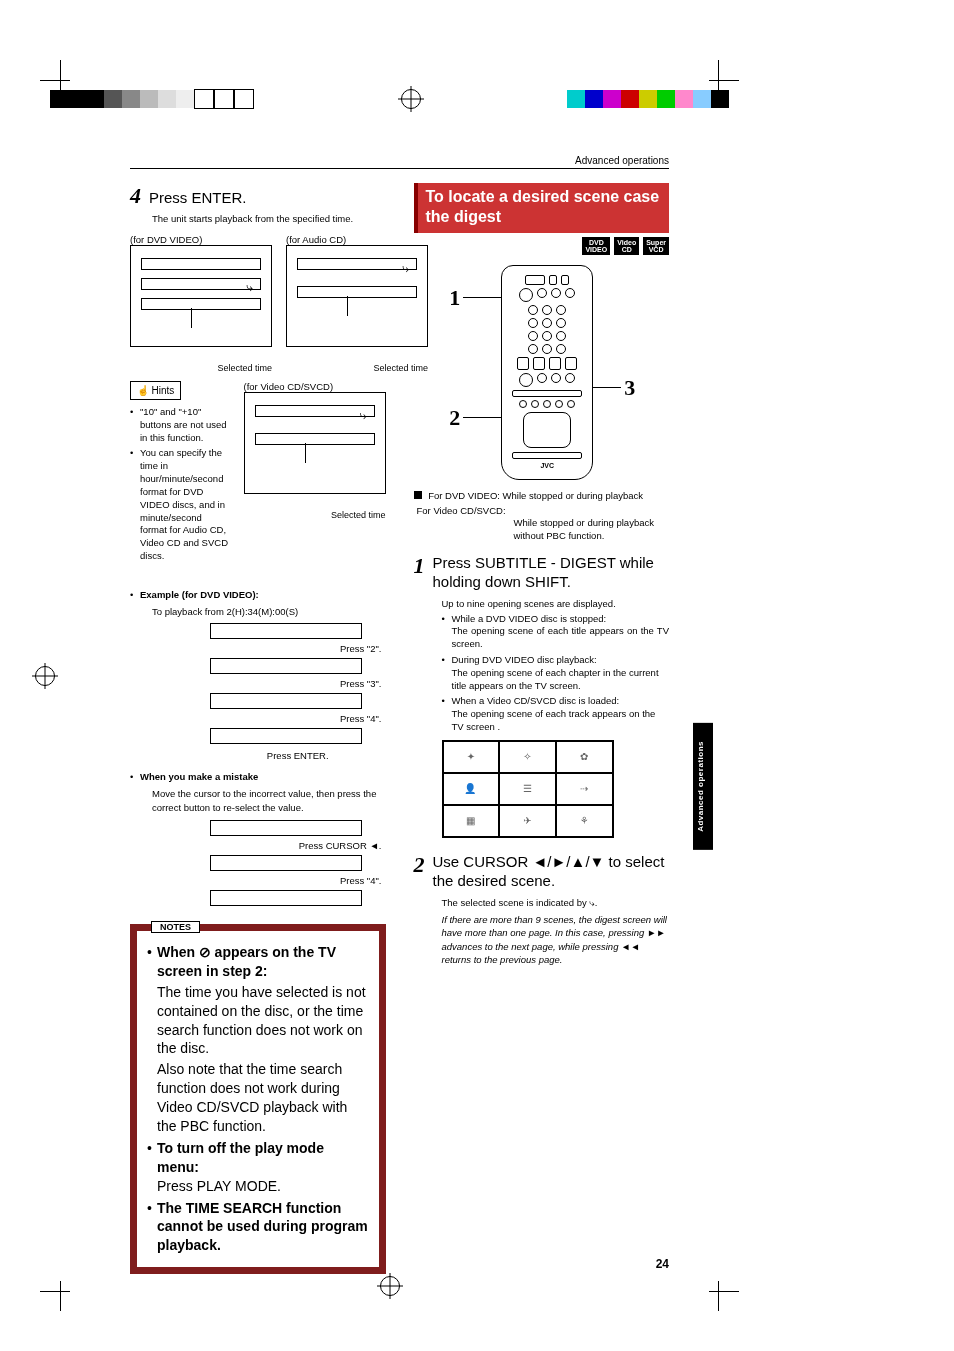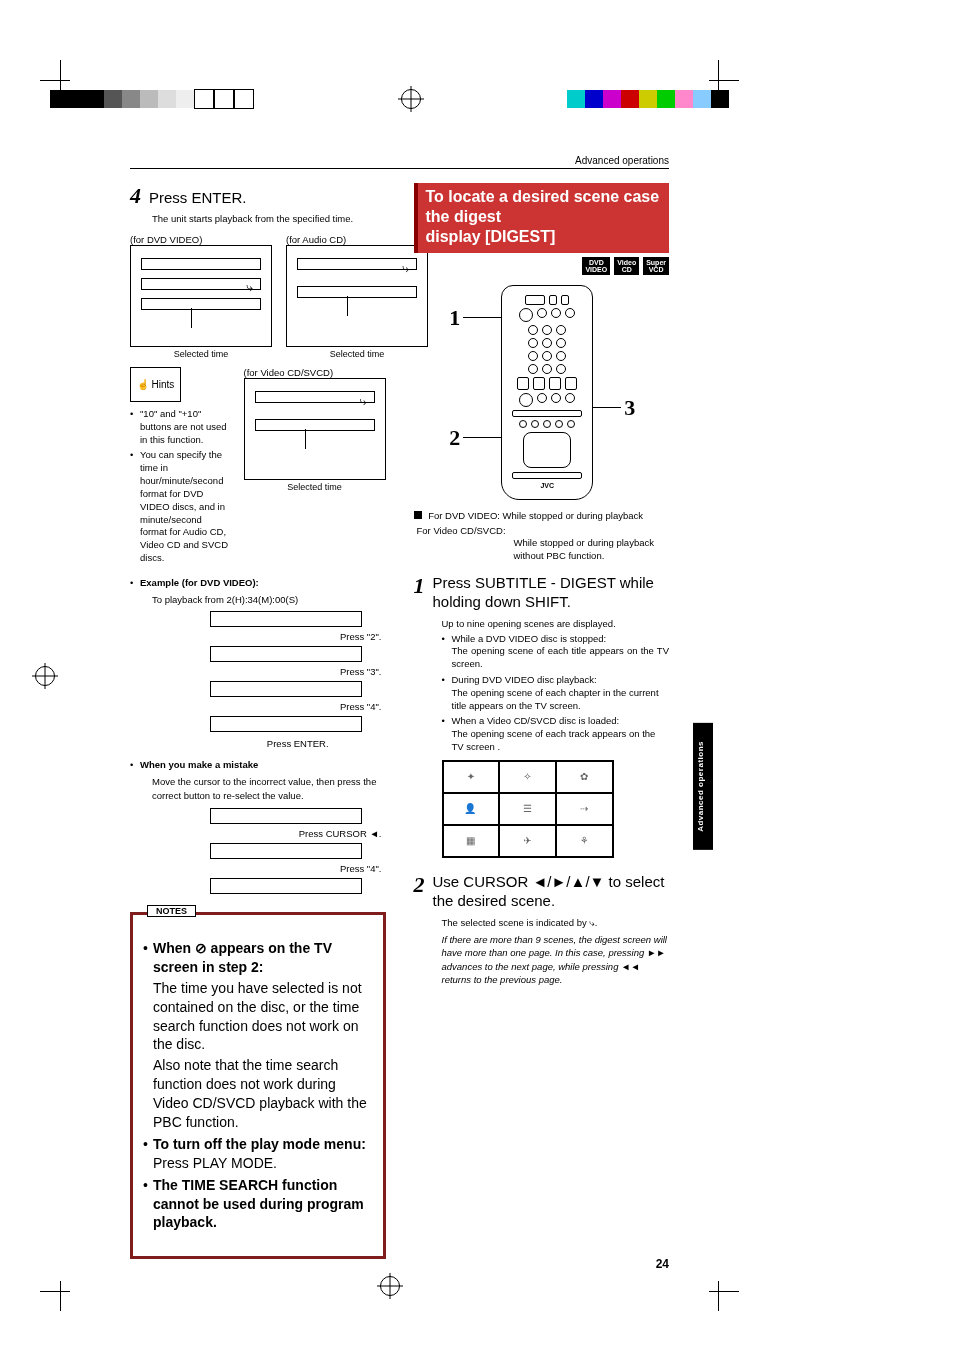--- a/index.html
+++ b/index.html
@@ -93,32 +93,32 @@
   .panel { width:140px; height:100px; border:1px solid #000; position:relative; background:#fff; }
   .panel .bar1{ position:absolute; left:10px; right:10px; top:12px; height:10px; border:1px solid #000; }
   .panel .bar2{ position:absolute; left:10px; right:10px; top:32px; height:10px; border:1px solid #000; }
   .panel .bar3{ position:absolute; left:10px; right:10px; top:52px; height:10px; border:1px solid #000; }
   .panel .arrow { position:absolute; right:18px; top:34px; font-size:12px; }
   .panel .tick { position:absolute; left:60px; top:62px; width:1px; height:20px; background:#000; }
   .panel.single .bar2 { top:40px; }
   .panel.single .tick{ top:50px; }
 
   .row { display:flex; gap:14px; }
-  .below-caption { text-align:center; font-size:9px; margin-top:2px; }
+  .below-caption { text-align:right; font-size:9px; margin-top:16px; }
 
   .hints-tab {
-    display:inline-block; border:1px solid #000; padding:11px 6px; font-size:10px; position:relative;
+    display:inline-block; border:1px solid #000; padding:3px 6px; font-size:10px; position:relative;
   }
   .hints-tab::before { content:"☝"; margin-right:2px; font-size:10px; }
 
   .thinbox { border:1px solid #000; width:150px; height:14px; margin:4px 0; }
 
   .label-right { text-align:right; font-size:9.5px; padding-right:4px; }
 
-  .notes-wrap { border:3px solid #7f1d1d; border-radius:0 0 0 0; padding:20px 10px; margin-top:8px; position:relative; }
+  .notes-wrap { border:7px solid #7f1d1d; border-radius:0 0 0 0; padding:8px 10px; margin-top:8px; position:relative; }
   .notes-tab { position:absolute; top:-10px; left:14px; background:#fff; border:1px solid #000; padding:0 8px; font-size:9px; font-weight:bold; }
 
   
   .section-head {
     background:#c33; color:#fff; font-weight:bold; font-size:16px;
     padding:4px 8px 6px 8px; line-height:1.25;
     border-left:4px solid #800;
   }
   .badges { display:flex; gap:4px; justify-content:flex-end; margin:4px 0 6px 0; }
   .badge { background:#000; color:#fff; font-size:7px; font-weight:bold; padding:2px 3px; line-height:1; text-align:center; }
@@ -250,21 +250,21 @@
             <div class="panel single">
               <div class="bar1"></div>
                 <div class="bar2"></div>
               <span class="arrow" style="top:15px;">⤷</span>
               <div class="tick"></div>
             </div>
             <div class="below-caption">Selected time</div>
           </div>
         </div>
 
-        <ul class="bul small" style="margin-top:8px;">
+        <ul class="bul small" style="margin-top:22px;">
           <li><b>Example (for DVD VIDEO):</b></li>
         </ul>
         <div class="small indent1">To playback from 2(H):34(M):00(S)</div>
 
         <div style="margin:6px 0 0 80px;">
           <div class="thinbox"></div>
           <div class="label-right">Press "2".</div>
           <div class="thinbox"></div>
           <div class="label-right">Press "3".</div>
           <div class="thinbox"></div>
@@ -299,21 +299,20 @@
               <div>Press PLAY MODE.</div>
             </li>
             <li><b>The TIME SEARCH function cannot be used during program playback.</b></li>
           </ul>
         </div>
       </div>
 
       <div class="col" style="position:relative;">
         <div class="section-head">
           <div>To locate a desired scene case the digest</div>
-          <div>display [DIGEST]</div>
         </div>
         <div class="badges">
           <div class="badge">
               <span>DVD</span>
               <span>VIDEO</span>
             </div>
           <div class="badge">
               <span>Video</span>
               <span>CD</span>
             </div>

